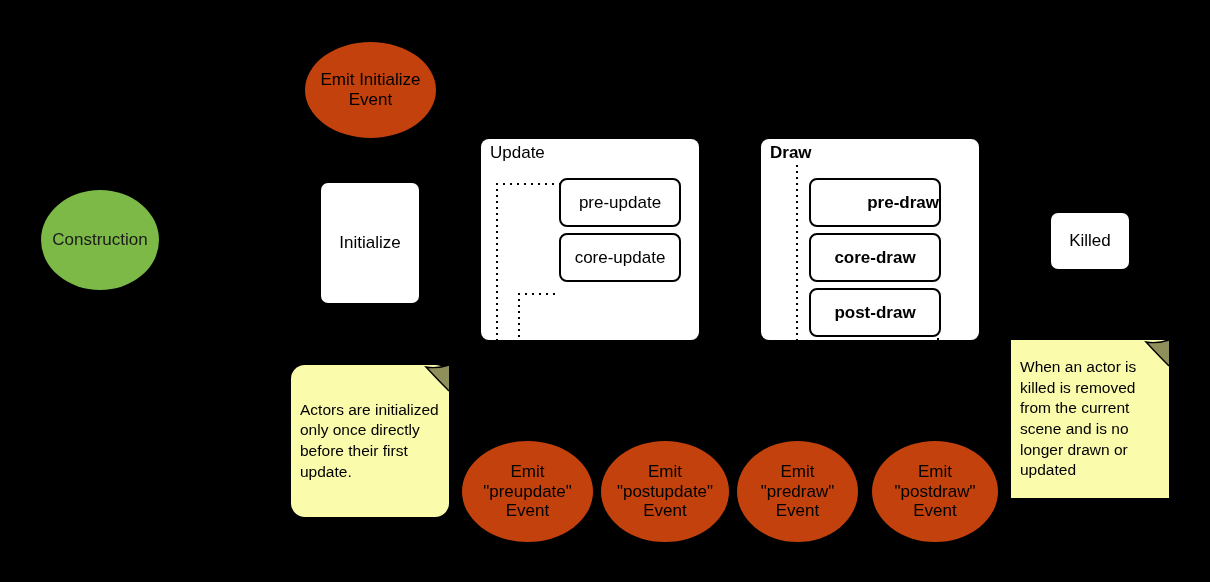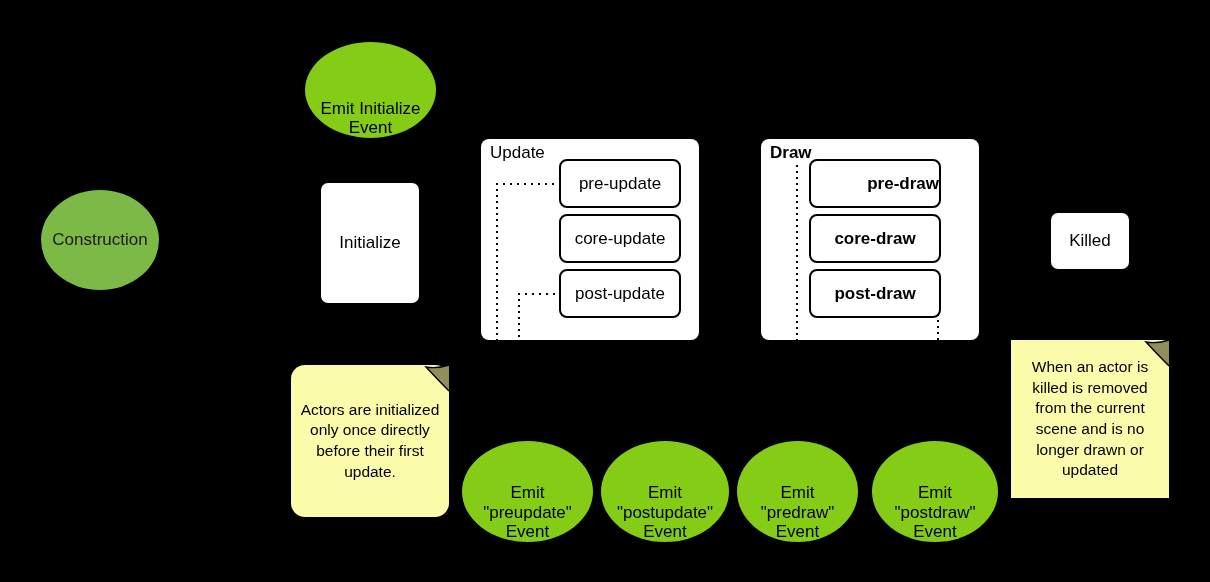--- a/index.html
+++ b/index.html
@@ -24,26 +24,25 @@
     box-sizing: border-box;
     display: flex;
     align-items: center;
     justify-content: center;
     text-align: center;
     line-height: 1.15;
   }
 
   
   .ellipse {
-    background: #84cc16;
+    background: #c2410c;
     border-radius: 50%;
     font-size: 17px;
     color: #000000;
     padding: 0 8px;
-    align-items: flex-end;
   }
 
   
   .circle {
     border-radius: 50%;
     font-size: 17px;
     color: #1a1a1a;
   }
 
   
@@ -74,20 +73,21 @@
     position: absolute;
     box-sizing: border-box;
     background: #ffffff;
     border: 2px solid #000000;
     border-radius: 8px;
     display: flex;
     align-items: center;
     justify-content: center;
     font-size: 17px;
     color: #000000;
+    margin-top: 19px;
   }
 
   
   .dot-v {
     position: absolute;
     width: 2px;
     background-image: linear-gradient(to bottom, #000 0 2px, transparent 2px 6px);
     background-size: 2px 6px;
     background-repeat: repeat-y;
   }
@@ -100,21 +100,20 @@
   }
 
   
   .note {
     position: absolute;
     box-sizing: border-box;
     background: #fbfbac;
     font-size: 15.5px;
     color: #000000;
     line-height: 1.33;
-    text-align: center;
     display: flex;
     align-items: center;
     justify-content: center;
     padding: 8px 9px;
     filter: drop-shadow(2px 2px 1px rgba(0,0,0,0.45));
   }
   .note-fold {
     position: absolute;
     top: 0;
     right: 0;
@@ -149,23 +148,20 @@
     <div class="dot-v" style="left:15px; top:44px; height:157px;"></div>
     <div class="dot-h" style="left:15px; top:44px; width:64px;"></div>
     <div class="dot-v" style="left:37px; top:154px; height:47px;"></div>
     <div class="dot-h" style="left:37px; top:154px; width:42px;"></div>
 
     <div class="stage" style="left:78px; top:20px; width:122px; height:49px;">
       <span>pre-update</span>
     </div>
     <div class="stage" style="left:78px; top:75px; width:122px; height:49px;">
       <span>core-update</span>
-    </div>
-    <div class="stage" style="left:78px; top:130px; width:122px; height:49px;">
-      <span>post-update</span>
     </div>
   </div>
 
   <div class="container-box" style="position:absolute; left:761px; top:139px; width:218px; height:201px;font-weight:bold;">
     <span class="container-title">Draw</span>
 
     <div class="dot-v" style="left:35px; top:26px; height:175px;"></div>
     <div class="dot-v" style="left:176px; top:163px; height:38px;"></div>
 
     <div class="stage" style="left:48px; top:20px; width:132px; height:49px;justify-content:flex-end;">

